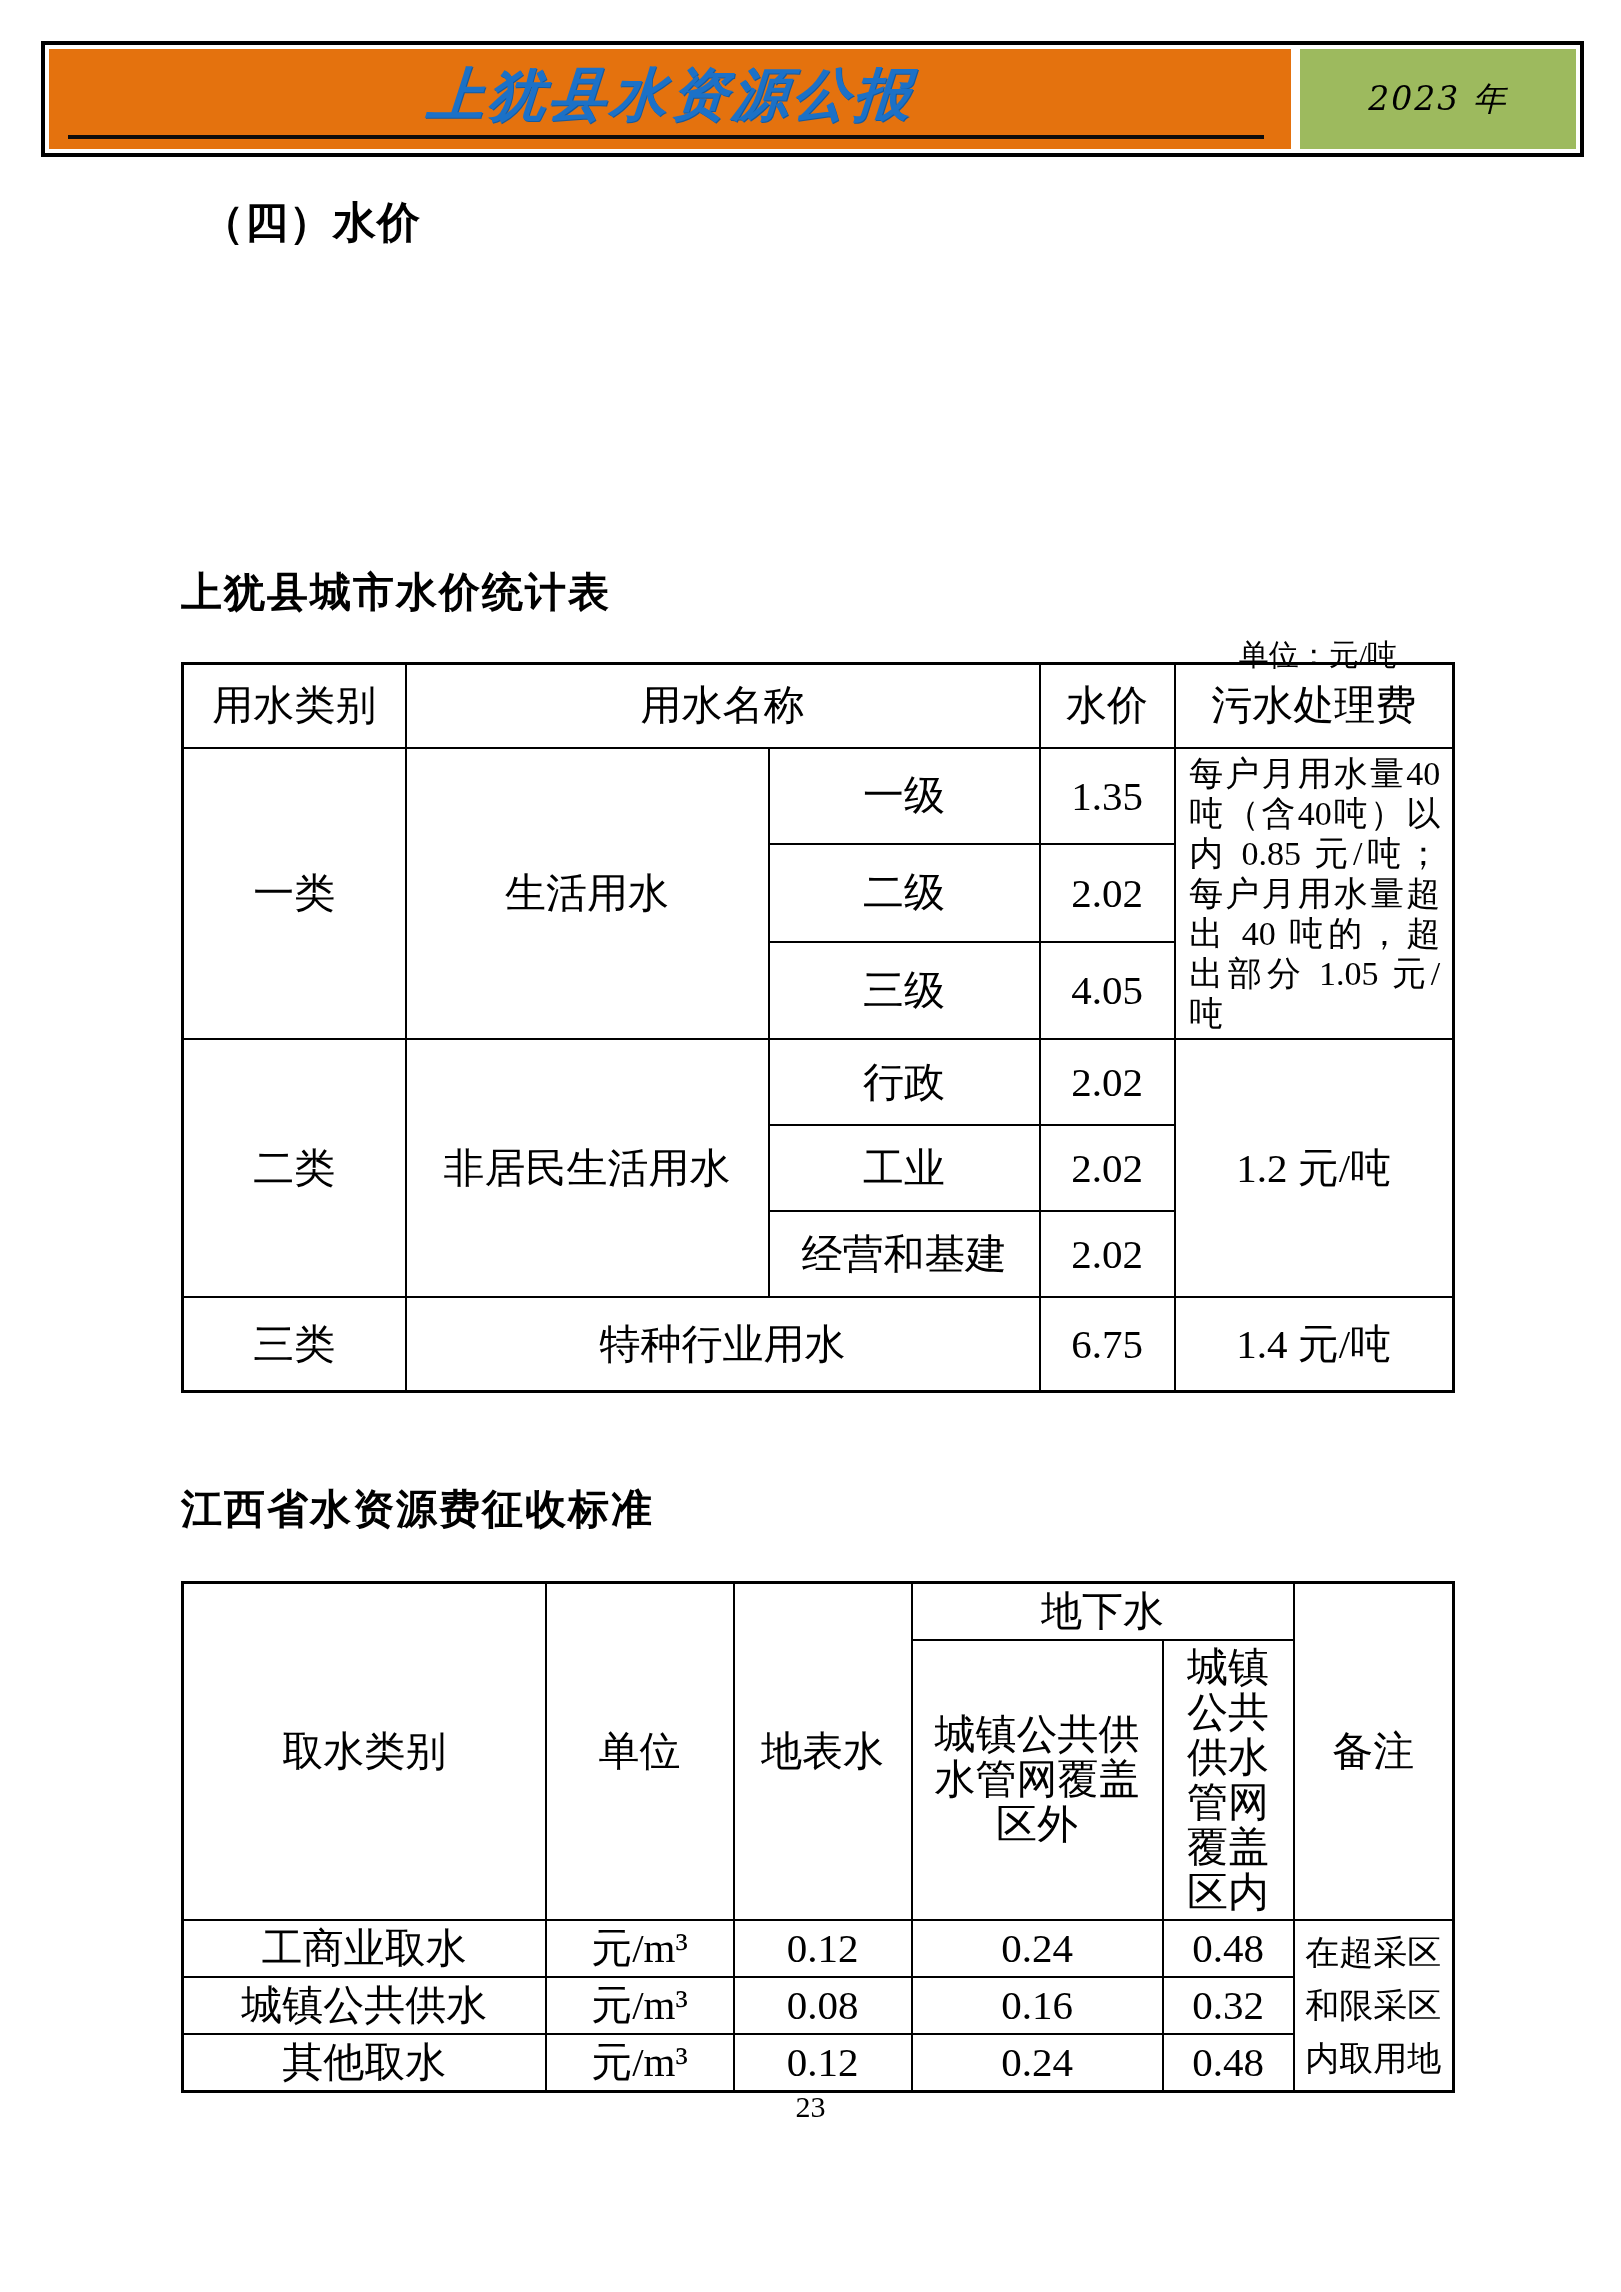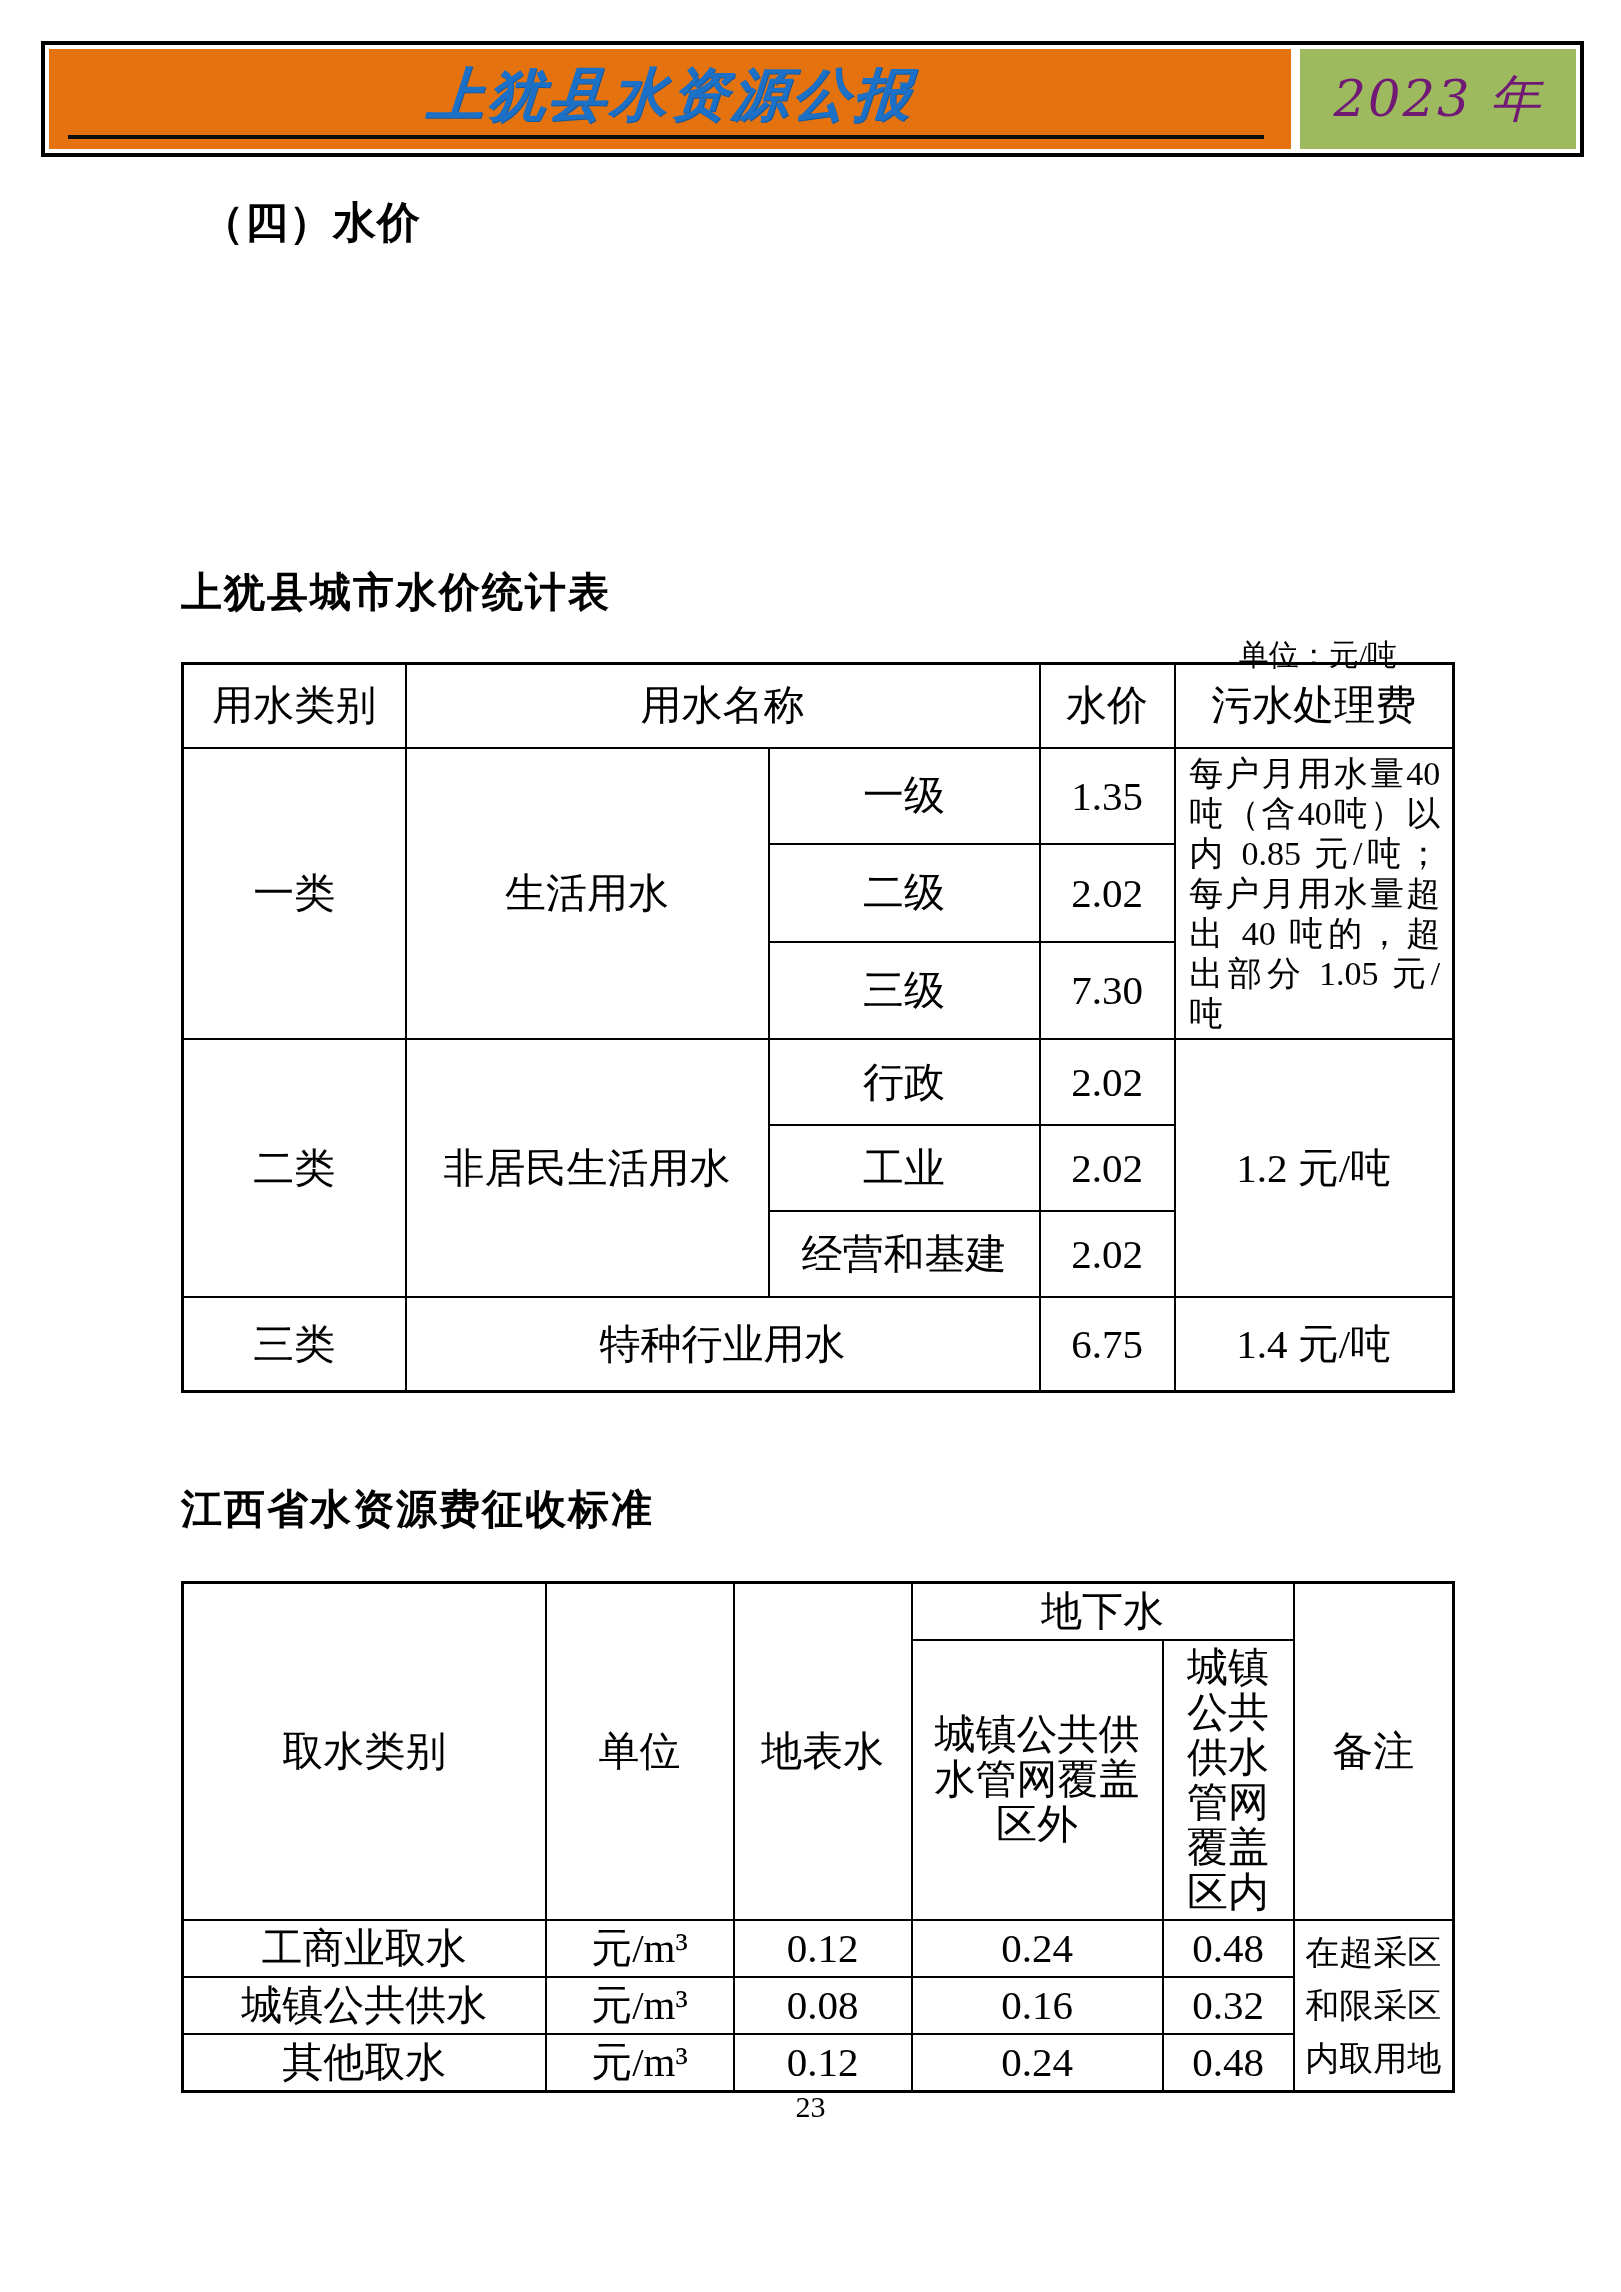--- a/index.html
+++ b/index.html
@@ -53,22 +53,22 @@
   .header-green {
     width: 276px;
     background: #9dba5e;
     display: flex;
     align-items: center;
     justify-content: center;
   }
   .header-year {
     font-family: "DejaVu Serif", serif;
     font-style: italic;
-    font-size: 51px;
-    color: #701a75;
+    font-size: 33px;
+    color: #000000;
     letter-spacing: 2px;
   }
 
   
   .section-heading {
     position: absolute;
     left: 201px; top: 194px;
     font-family: "Liberation Sans", sans-serif;
     font-weight: bold;
     font-size: 43px;
@@ -192,21 +192,21 @@
       <td>一级</td>
       <td>1.35</td>
       <td rowspan="3" class="fee-long">每户月用水量40吨（含40吨）以内 0.85 元/吨；每户月用水量超出 40 吨的，超出部分 1.05 元/吨</td>
     </tr>
     <tr style="height:84px">
       <td>二级</td>
       <td>2.02</td>
     </tr>
     <tr style="height:84px">
       <td>三级</td>
-      <td>7.30</td>
+      <td>4.05</td>
     </tr>
     <tr class="grp" style="height:86px">
       <td rowspan="3">二类</td>
       <td rowspan="3">非居民生活用水</td>
       <td>行政</td>
       <td>2.02</td>
       <td rowspan="3">1.2 元/吨</td>
     </tr>
     <tr style="height:86px">
       <td>工业</td>

